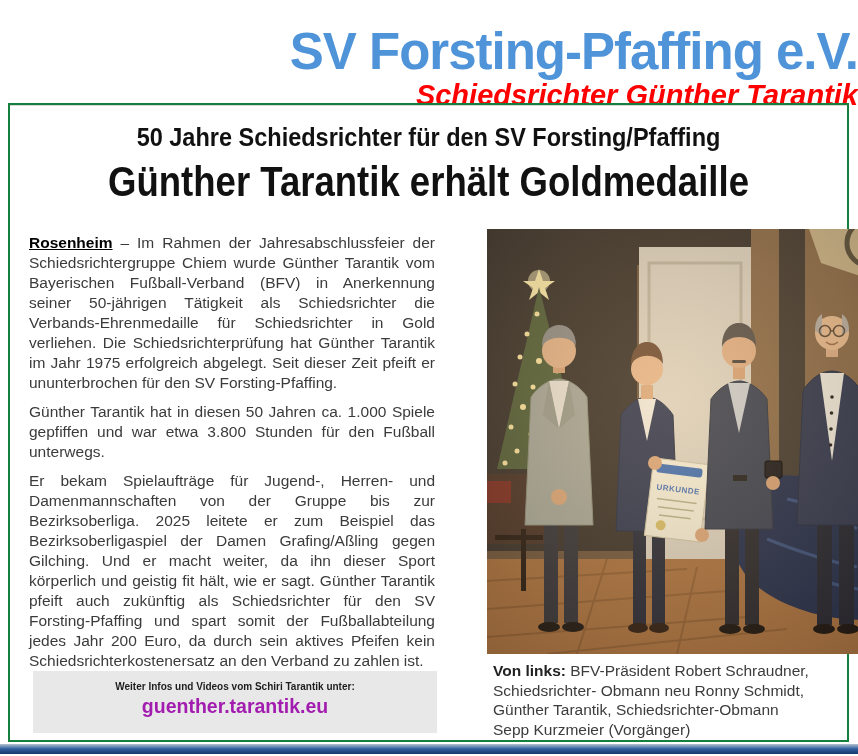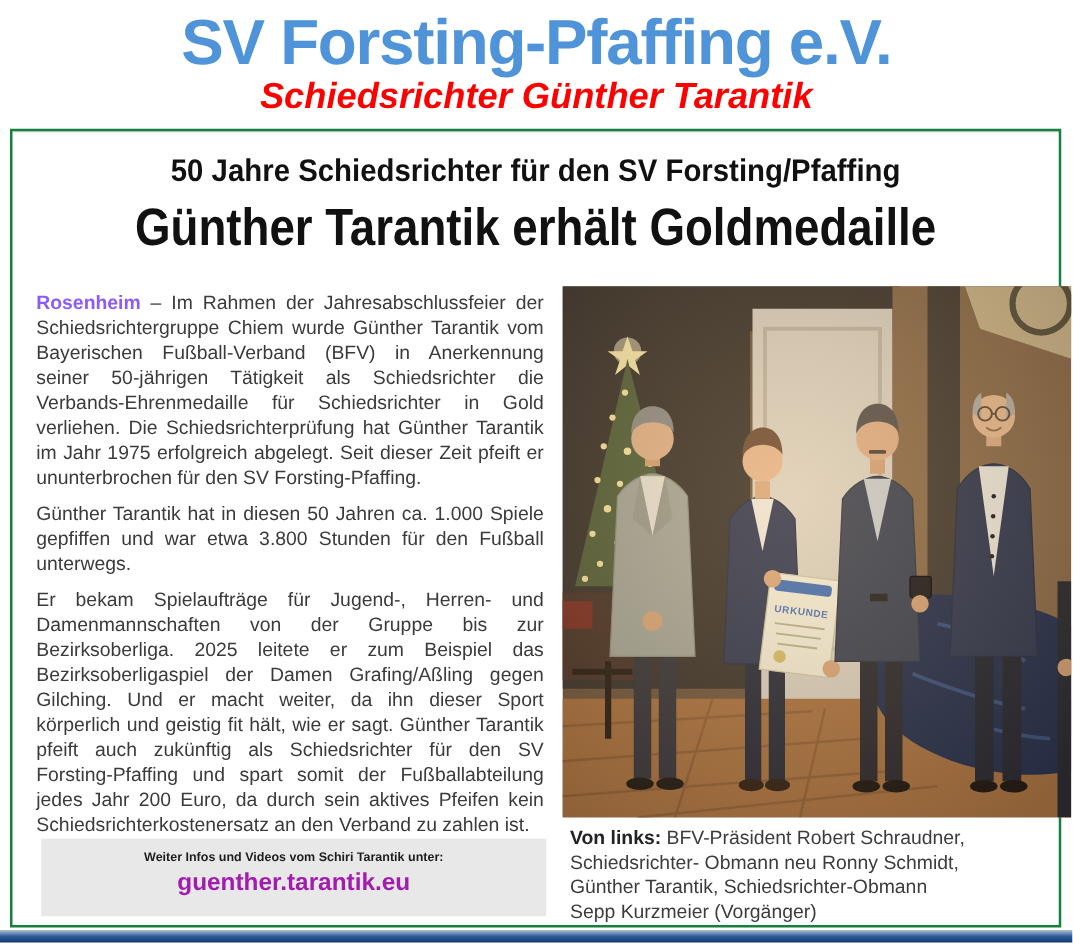--- a/index.html
+++ b/index.html
@@ -4,21 +4,21 @@
 <style>
   * { margin:0; padding:0; box-sizing:border-box; }
   html,body { width:858px; height:756px; }
   body {
     position:relative;
     background:#ffffff;
     font-family:"Liberation Sans", sans-serif;
     overflow:hidden;
   }
   
-  .page-header { text-align:center; padding-top:6px; }
+  .page-header { text-align:right; padding-top:24px; }
   .page-title {
     font-size:51px; font-weight:bold; color:#4f94d9;
     line-height:1.08; letter-spacing:-1px;
   }
   .page-subtitle {
     font-size:29px; font-weight:bold; color:#fe0000;
     line-height:1.1; margin-top:1px;font-style:italic;
   }
   
   .article-box {
@@ -39,32 +39,32 @@
     transform:scaleX(.87); white-space:nowrap;
   }
   
   .text-col {
     position:absolute; left:19px; top:128px; width:406px;
     font-size:15.5px; line-height:20px; color:#3b3b3b;
     text-align:justify;
     hyphens:auto; -webkit-hyphens:auto;
   }
   .text-col p { margin-bottom:9px; }
-  .text-col .lead { font-weight:bold; color:#8b5cf6; }
+  .text-col .lead { font-weight:bold; color:#000000;text-decoration:underline; }
   
   .infobox {
     position:absolute; left:23px; top:566px;
     width:404px; height:62px;
     background:#e8e8e8; text-align:center;
     padding-top:10px;
   }
   .infobox-line1 { font-size:10px; font-weight:bold; color:#1d1d1d; }
   .infobox-line2 { font-size:19.5px; font-weight:bold; color:#a21caf; margin-top:3px; display:inline-block; text-decoration:none; }
   
-  .photo-col { position:absolute; left:404px; top:124px; width:408px;padding-left:36px; }
+  .photo-col { position:absolute; left:441px; top:124px; width:408px;padding-left:36px; }
   .photo-frame { width:407px; height:425px; display:block; }
   .photo-caption {
     margin-top:7px; padding-left:6px;
     font-size:15.5px; line-height:19.5px; color:#3c3c3c;
   }
   .photo-caption .cap-lead { font-weight:bold; color:#222; }
   .photo-caption .cap-rest { white-space:pre-line; }
   
   .footer-bar {
     position:absolute; left:0; top:744px; width:858px; height:10px;

